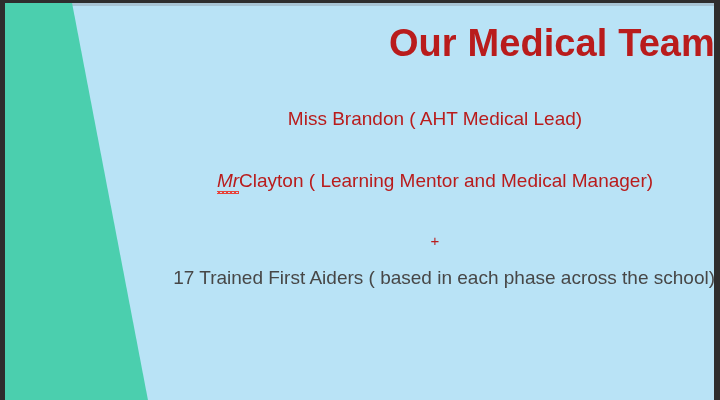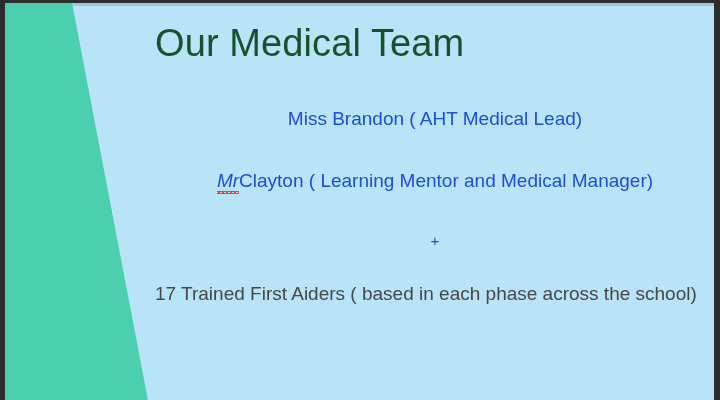--- a/index.html
+++ b/index.html
@@ -60,54 +60,53 @@
     top: 0;
     width: 100%;
     height: 100%;
   }
 
   #slide-title {
     position: absolute;
     left: 150px;
     top: 19px;
     width: 560px;
-    text-align: left;
+    text-align: right;
     font-size: 38px;
-    font-weight: 400;
-    color: #14532d;
+    font-weight: 700;
+    color: #b91c1c;
     letter-spacing: 0.1px;
     white-space: nowrap;
   }
 
   .body-line {
     position: absolute;
     width: 560px;
     left: 150px;
     text-align: center;
-    color: #1d4ed8;
+    color: #b91c1c;
     font-size: 19px;
     font-weight: 400;
     white-space: nowrap;
   }
 
   #body-line-1 { top: 105px; }
   #body-line-2 { top: 167px; }
   #body-line-3 { top: 229px; font-size: 15px; }
 
   #body-line-4 {
     position: absolute;
     left: 150px;
     top: 260px;
     width: 560px;
-    text-align: left;
+    text-align: right;
     color: #474747;
     font-size: 19px;
     font-weight: 400;
     line-height: 30px;
-    margin-top: 16px;
   }
 
   
   .spellcheck {
     position: relative;
     display: inline-block;
     font-style: italic;
   }
   .spellcheck::after {
     content: "";

